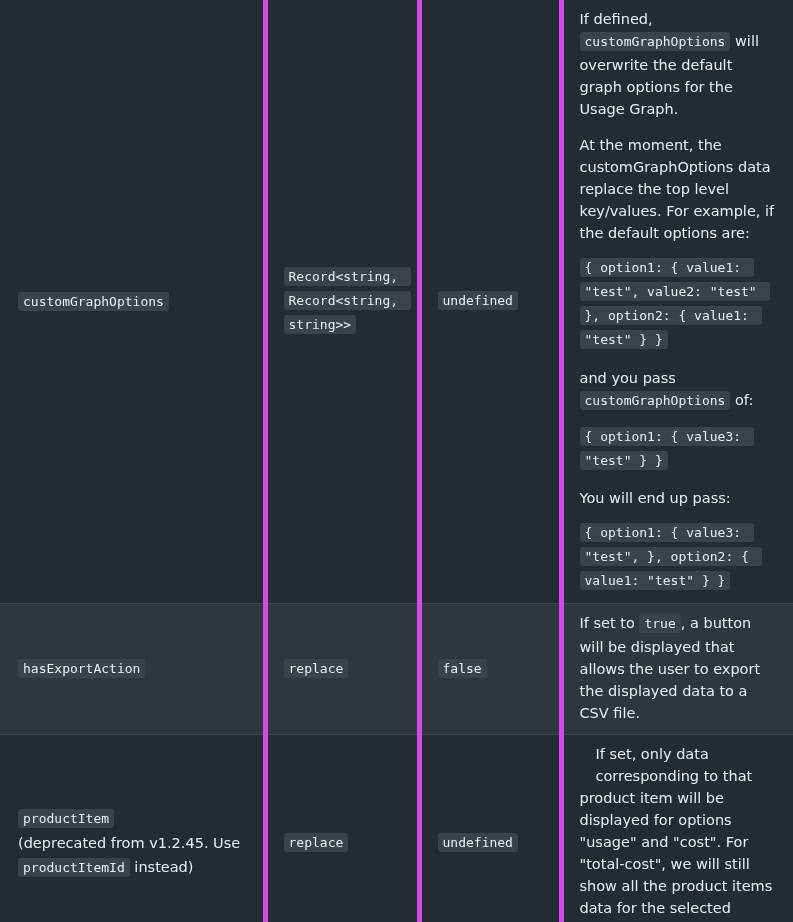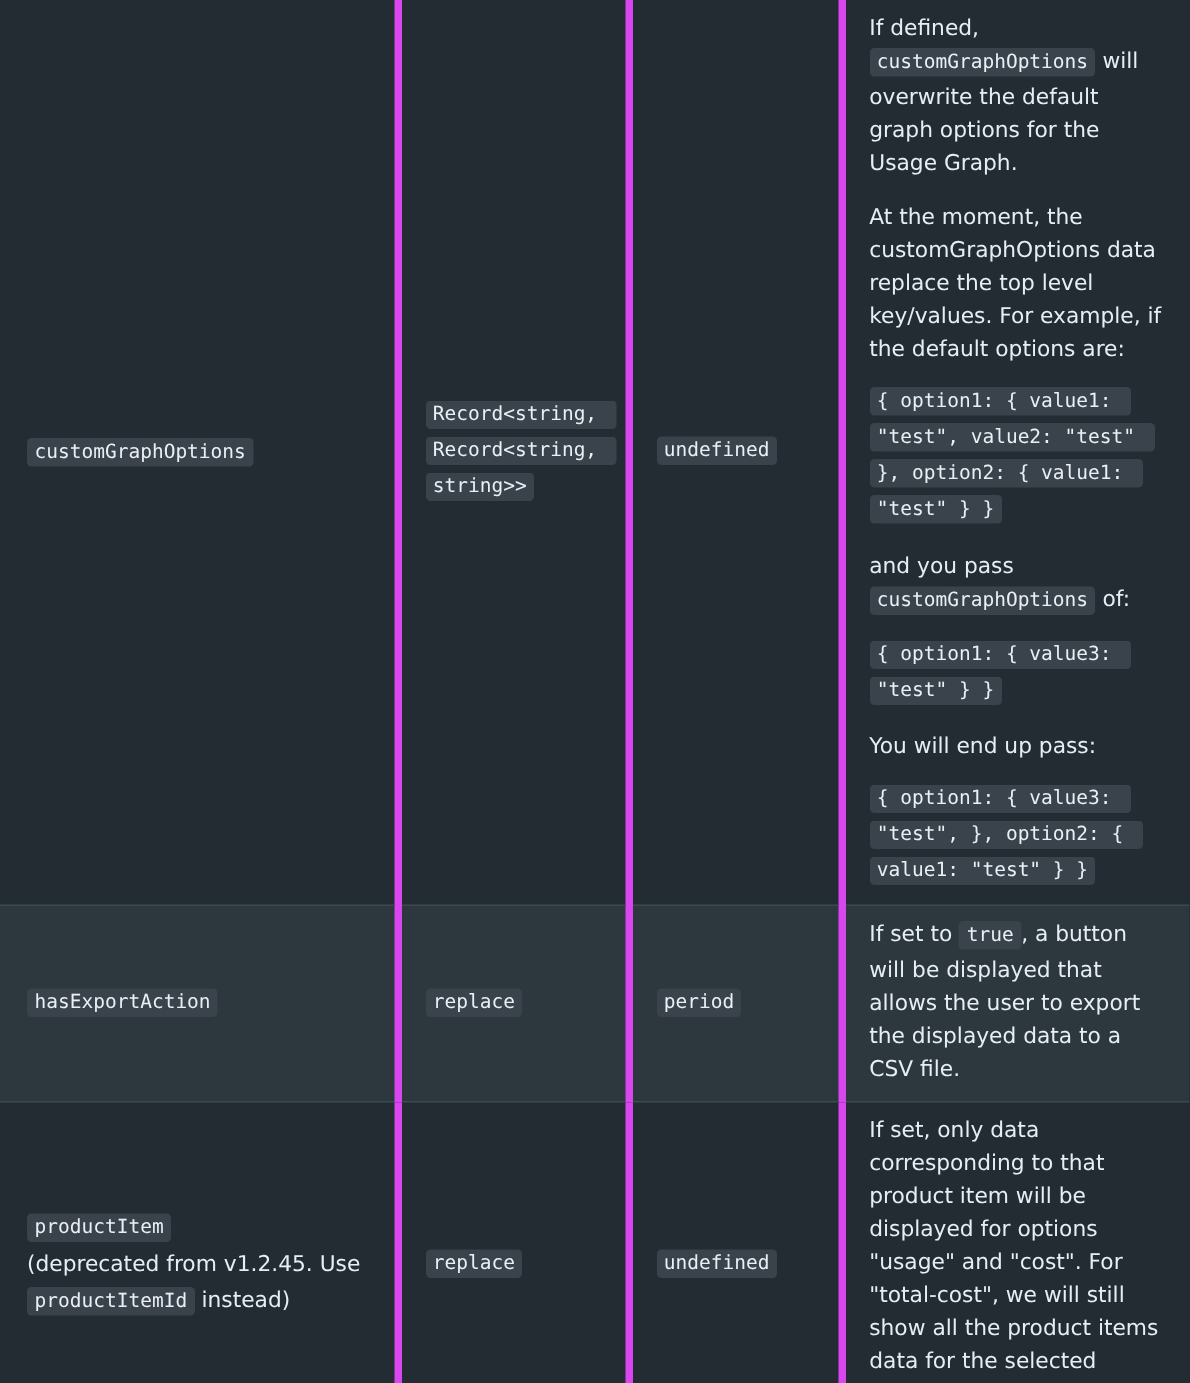--- a/index.html
+++ b/index.html
@@ -142,21 +142,21 @@
     </tr>
 
     <tr class="alt">
       <td class="cell-name">
         <code class="chip">hasExportAction</code>
       </td>
       <td class="cell-type">
         <code class="chip">replace</code>
       </td>
       <td class="cell-default">
-        <code class="chip">period</code>
+        <code class="chip">false</code>
       </td>
       <td class="cell-desc">
         <p class="desc-p"><span class="plain-text">If set to</span>
           <code class="chip">true</code><span class="plain-text">, a button will be displayed that allows the user to export the displayed data to a CSV file.</span>
         </p>
       </td>
     </tr>
 
     <tr>
       <td class="cell-name">
@@ -167,19 +167,19 @@
           <span class="deprecated-note">instead)</span>
         </div>
       </td>
       <td class="cell-type">
         <code class="chip">replace</code>
       </td>
       <td class="cell-default">
         <code class="chip">undefined</code>
       </td>
       <td class="cell-desc">
-        <p class="desc-p" style="margin-bottom:0;">If set, only data corresponding to that</p>
+        <p class="desc-p" style="margin-bottom:0;margin-left:16px;">If set, only data corresponding to that</p>
         <p class="desc-p">product item will be displayed for options "usage" and "cost". For "total-cost", we will still show all the product items data for the selected billing period.</p>
       </td>
     </tr>
 
   </tbody>
 </table>
 
 </body></html>

